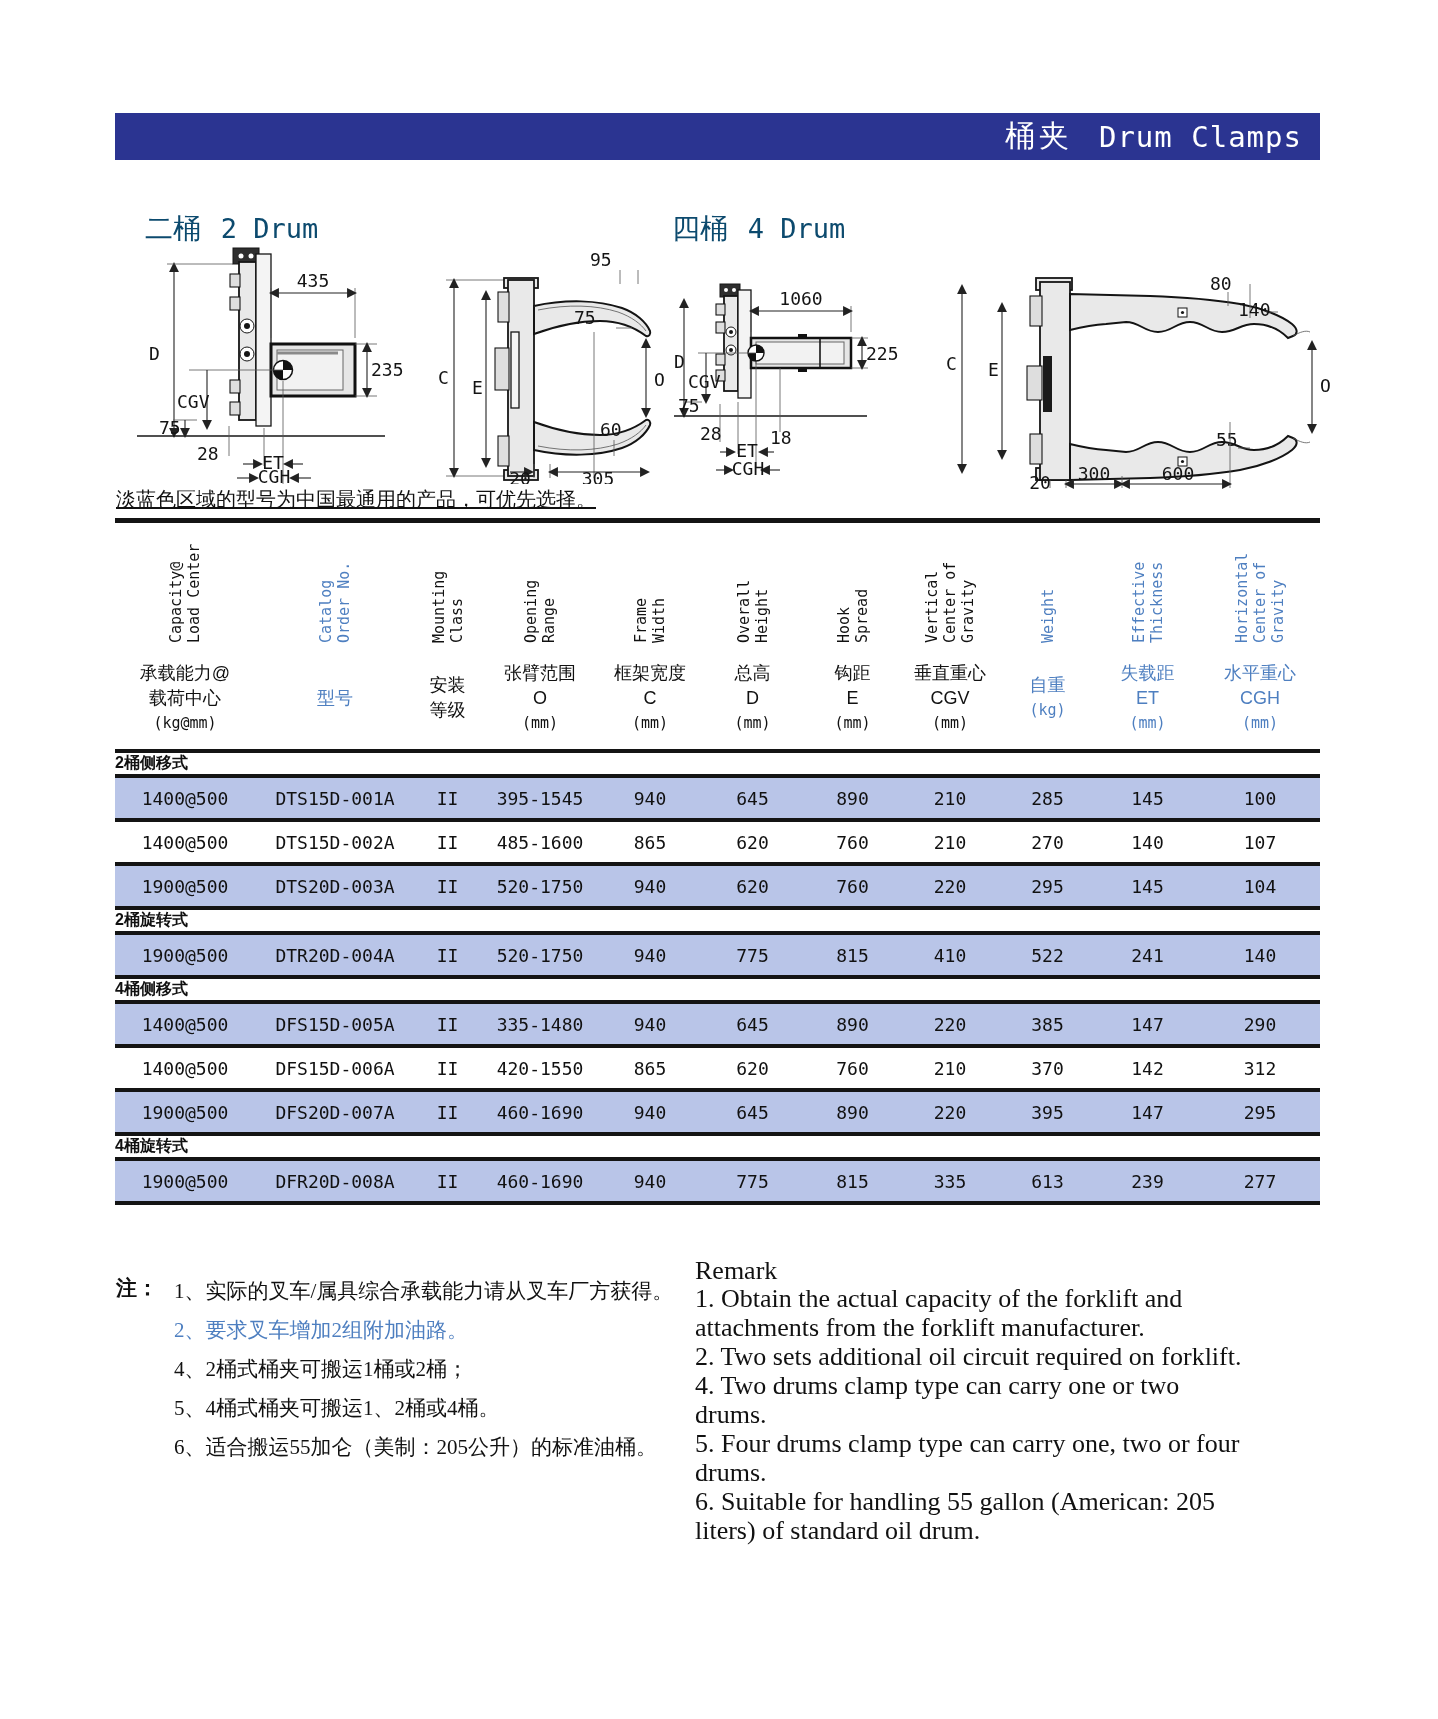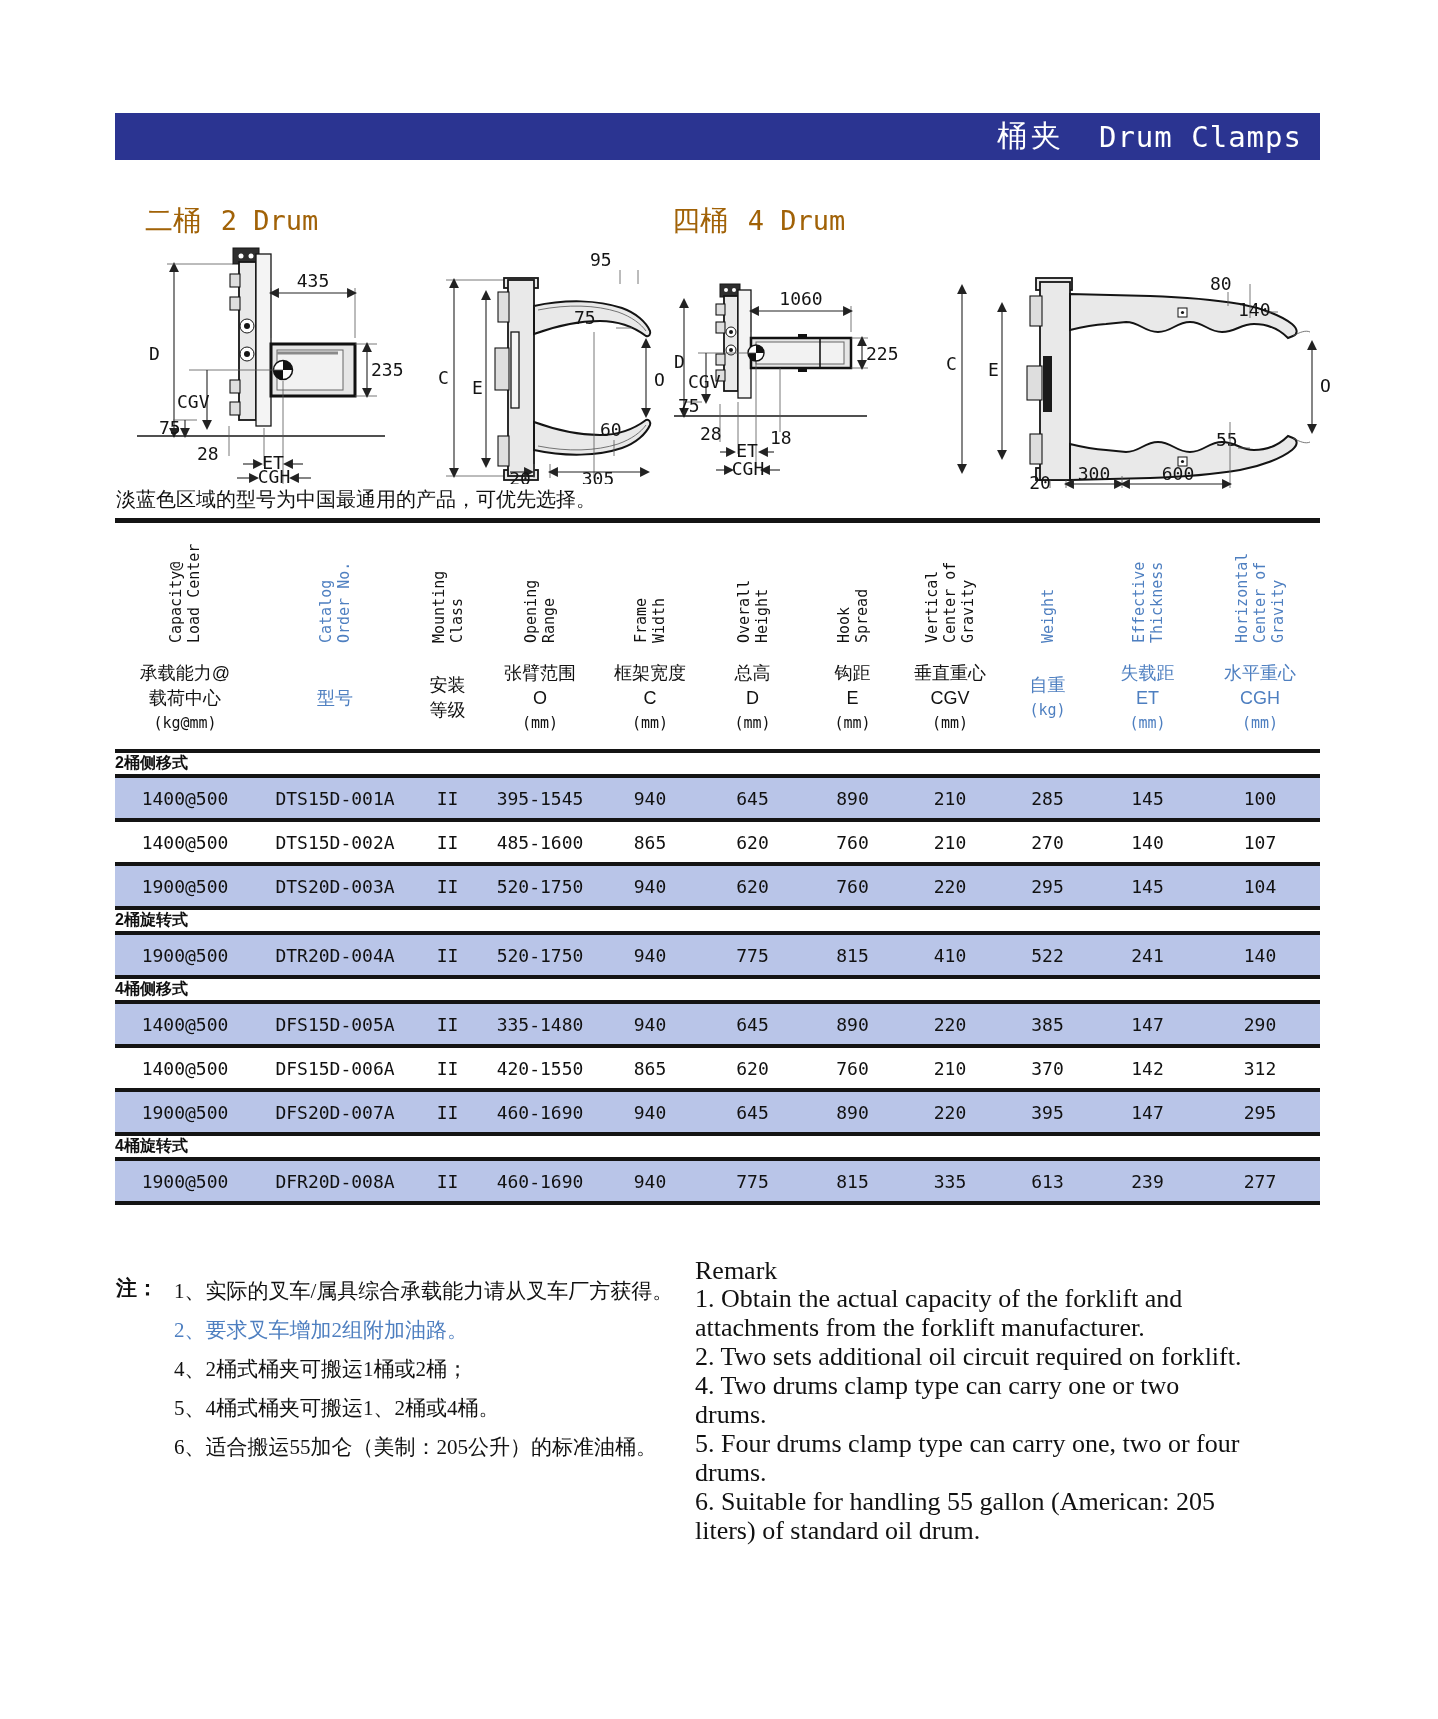--- a/index.html
+++ b/index.html
@@ -3,43 +3,43 @@
 <meta charset="utf-8">
 <style>
   :root{ --navy:#2B3491; --hl:#B9C5E8; --accent:#4E7FC0; }
   html,body{margin:0;padding:0;background:#fff;}
   #page{position:relative;width:1364px;height:1719px;background:#fff;overflow:hidden;
         font-family:"Liberation Sans",sans-serif;color:#111;}
   
   .title-bar{position:absolute;left:115px;top:113px;width:1205px;height:47px;background:var(--navy);
     color:#fff;display:flex;align-items:center;justify-content:flex-end;padding-right:18px;box-sizing:border-box;}
   .title-bar .cn{font-size:30px;letter-spacing:4px;}
-  .title-bar .en{margin-left:34px;font-family:"DejaVu Sans Mono",monospace;font-size:29px;letter-spacing:1px;}
+  .title-bar .en{margin-left:26px;font-family:"DejaVu Sans Mono",monospace;font-size:29px;letter-spacing:1px;}
   
-  .sec-head{position:absolute;top:202px;font-size:28px;color:#a16207;}
+  .sec-head{position:absolute;top:210px;font-size:28px;color:#0c4a6e;}
   #sec-two{left:145px;} #sec-four{left:672px;}
   .sec-head .en{font-family:"DejaVu Sans Mono",monospace;margin-left:12px;font-size:27px;}
   
   .diag{position:absolute;}
   #svg-2side{left:133px;top:240px;} #svg-2top{left:398px;top:244px;}
   #svg-4side{left:672px;top:282px;} #svg-4top{left:910px;top:272px;}
   .dln{stroke:#222;stroke-width:1.1;fill:none}
   .tln{stroke:#555;stroke-width:0.8;fill:none}
   .bln{stroke:#161616;stroke-width:1.6;fill:none}
   .prt{fill:#e9e9e9;stroke:#161616;stroke-width:1.8}
   .prt2{fill:#f4f4f4;stroke:#161616;stroke-width:1.3}
   .prt3{fill:#dedede;stroke:#161616;stroke-width:1.1}
   .blk{fill:#2e2e2e;stroke:#161616}
   .arm{fill:#e9e9e9;stroke:#141414;stroke-width:2}
   .inn{fill:#f2f2f2;stroke:#666;stroke-width:1}
   text.dl{font-family:"DejaVu Sans Mono",monospace;fill:#141414;font-size:18px;}
   .f15{font-size:15px}.f16{font-size:16px}.f17{font-size:17px}.f19{font-size:19px}.f20{font-size:20px}.f22{font-size:22px}
   .mid{text-anchor:middle}
   
-  .top-note{position:absolute;left:116px;top:486px;font-size:20px;color:#111;}
+  .top-note{position:absolute;left:116px;top:486px;font-size:20px;color:#111;text-decoration:underline;}
   
   #spec{position:absolute;left:115px;top:518px;width:1205px;border-collapse:collapse;table-layout:fixed;
         border-top:5px solid #141414;}
   #spec th,#spec td{padding:0;}
   tr.hdr-en th{height:124px;position:relative;font-weight:normal;}
   .rot{position:absolute;bottom:4px;white-space:nowrap;font-family:"DejaVu Sans Mono",monospace;
        font-size:15px;line-height:18px;color:#111;transform-origin:0 100%;transform:rotate(-90deg);text-align:left;}
   .rot.r1{left:calc(50% + 9px);} .rot.r2{left:calc(50% + 18px);} .rot.r3{left:calc(50% + 27px);}
   .rot.blue{color:var(--accent);}
   tr.hdr-cn th{height:102px;vertical-align:middle;font-weight:normal;border-bottom:4px solid #141414;}

